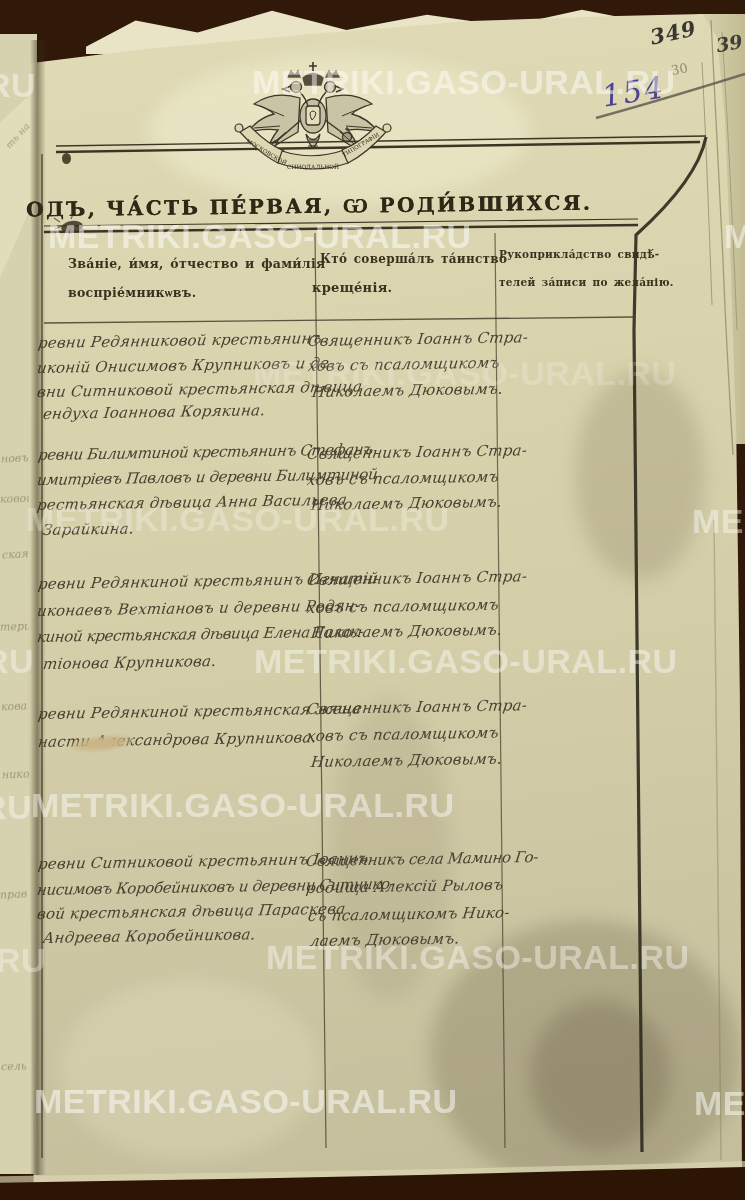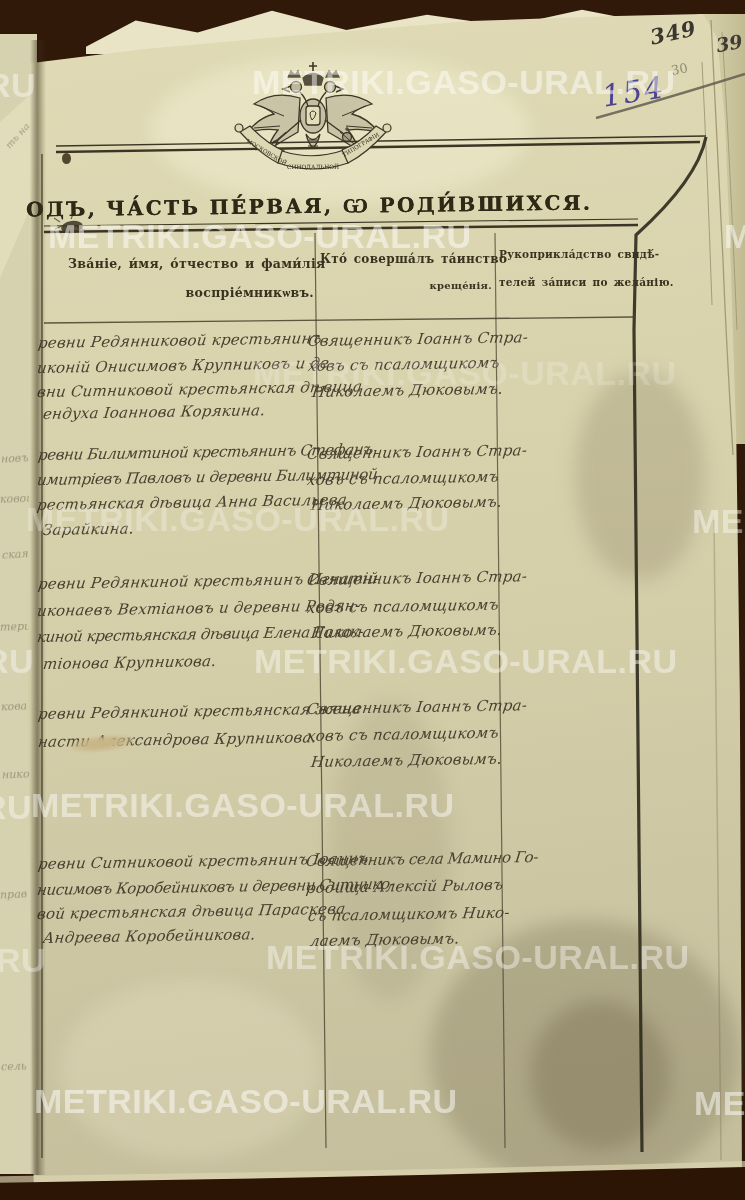--- a/index.html
+++ b/index.html
@@ -135,23 +135,23 @@
       </g>
       <text x="6" y="80" font-size="5.6" fill="#2f2a1c" stroke="none" transform="rotate(31 6 80)">МОСКОВСКОЙ</text>
       <text x="47" y="107" font-size="5.8" fill="#2f2a1c" stroke="none">СИНОДАЛЬНОЙ</text>
       <text x="104" y="95" font-size="5.6" fill="#2f2a1c" stroke="none" transform="rotate(-31 104 95)">ТИПОГРАФІИ</text>
     </g>
   </svg>
 
   <div class="title" style="left:26px;top:194px">ОДЪ, ЧА́СТЬ ПЕ́РВАЯ, Ѡ РОДИ́ВШИХСЯ.</div>
 
   <div class="thead" style="left:68px;top:256px;width:246px;text-align:center;font-size:12.5px">Зва́ніе, и́мя, о́тчество и фами́лія</div>
-  <div class="thead" style="left:68px;top:285px;width:246px;text-align:right;font-size:12.5px">воспріе́мникѡвъ.</div>
+  <div class="thead" style="left:68px;top:285px;width:246px;text-align:left;font-size:12.5px">воспріе́мникѡвъ.</div>
   <div class="thead" style="left:320px;top:252px;width:172px;text-align:center;font-size:12px">Кто́ соверша́лъ та́инство</div>
-  <div class="thead" style="left:320px;top:280px;width:172px;text-align:right;font-size:10px">креще́нія.</div>
+  <div class="thead" style="left:312px;top:280px;width:172px;text-align:left;font-size:13px">креще́нія.</div>
   <div class="thead" style="left:499px;top:248px;width:134px;font-size:10.5px">Рукоприкла́дство свидѣ́-</div>
   <div class="thead" style="left:499px;top:276px;width:134px;font-size:10.5px">телей за́писи по жела́нію.</div>
 
   <div class="hw" style="left:37px;top:334px">ревни Редянниковой крестьянинъ</div>
   <div class="hw" style="left:36px;top:359px">иконій Онисимовъ Крупниковъ и де-</div>
   <div class="hw" style="left:36px;top:383px">вни Ситниковой крестьянская дѣвица</div>
   <div class="hw" style="left:42px;top:405px">ендуха Іоаннова Корякина.</div>
   <div class="hw" style="left:307px;top:332px">Священникъ Іоаннъ Стра-</div>
   <div class="hw" style="left:307px;top:357px">ховъ съ псаломщикомъ</div>
   <div class="hw" style="left:311px;top:383px">Николаемъ Дюковымъ.</div>

